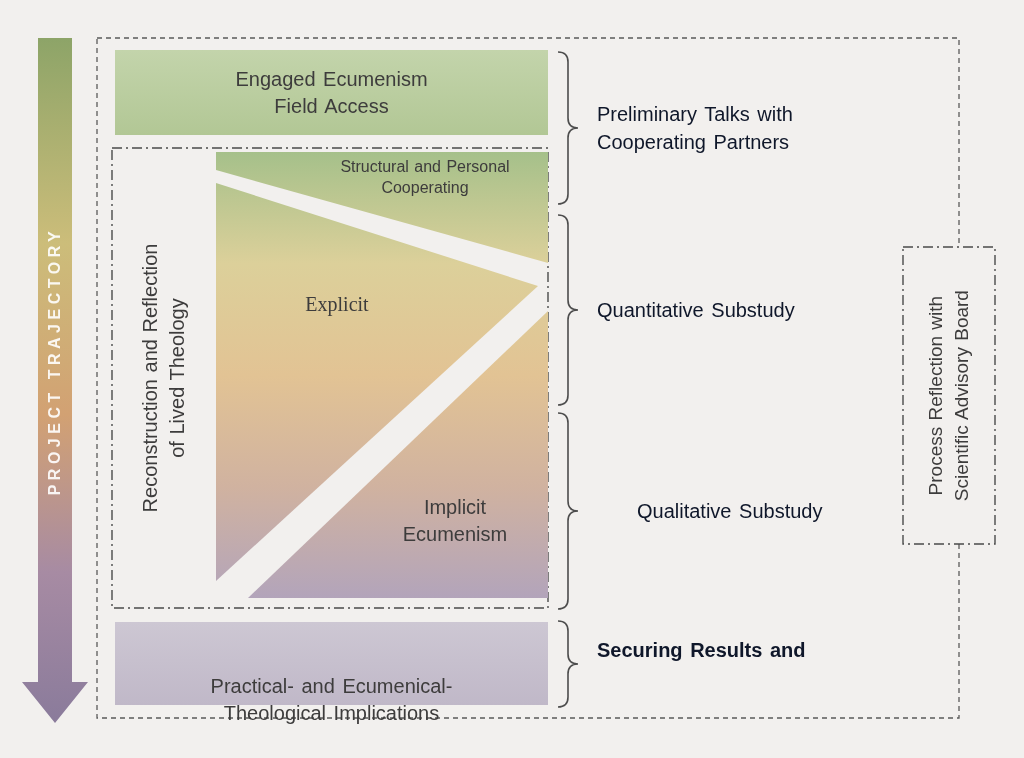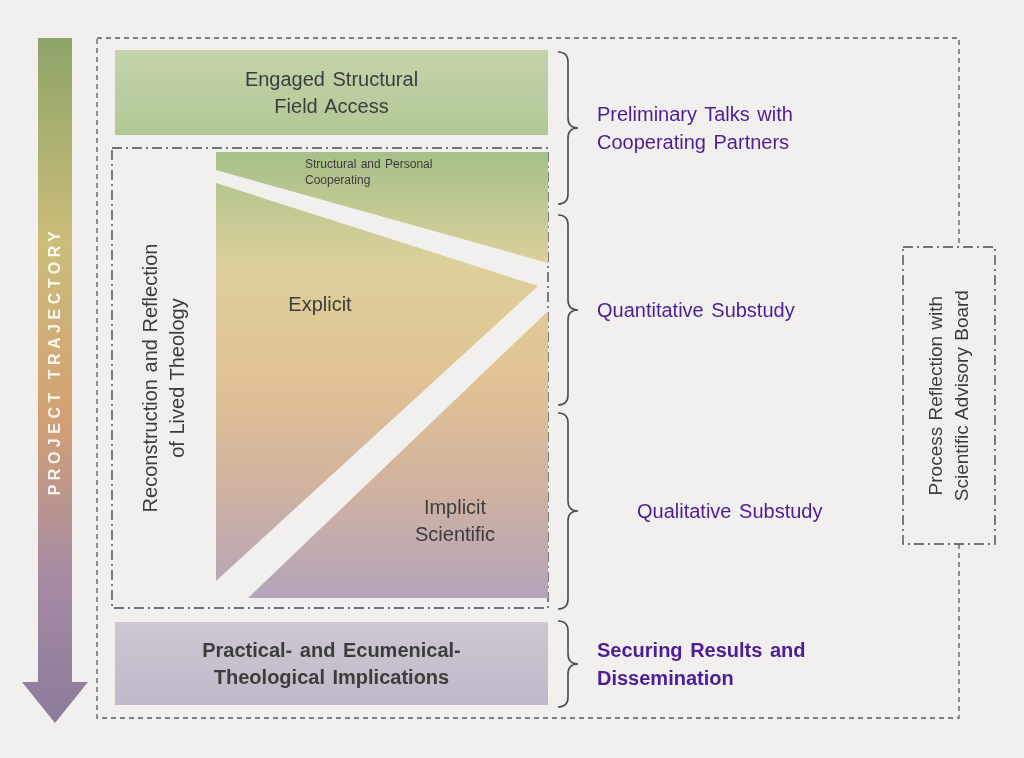--- a/index.html
+++ b/index.html
@@ -8,22 +8,22 @@
     font-family:"Liberation Sans",sans-serif;color:#3d3c3c;overflow:hidden;
   }
   .gfx{position:absolute;left:0;top:0;}
   .label{position:absolute;}
   .center-col{display:flex;flex-direction:column;align-items:center;justify-content:center;text-align:center;}
   .vwrap{position:absolute;display:flex;align-items:center;justify-content:center;}
   .vtext{transform:rotate(-90deg);white-space:nowrap;text-align:center;}
   .vtext div{white-space:nowrap;}
   .box-label{font-size:20px;line-height:1.35;word-spacing:2px;}
   .tri-label{font-size:20px;line-height:1.35;word-spacing:1px;text-align:center;}
-  .small-label{font-size:12px;line-height:1.3;word-spacing:1px;}
-  .annotation{position:absolute;left:597px;font-size:20px;line-height:1.42;word-spacing:2px;color:#4c1d95;}
+  .small-label{font-size:16px;line-height:1.3;word-spacing:1px;text-align:center;}
+  .annotation{position:absolute;left:597px;font-size:20px;line-height:1.42;word-spacing:2px;color:#0f172a;}
   .ann-line:empty{display:none;}
   .traj-text{font-size:16px;font-weight:700;letter-spacing:4.5px;color:rgba(255,255,255,0.9);}
   .side-text{font-size:20px;line-height:1.35;word-spacing:1px;}
   .adv-text{font-size:19px;line-height:1.35;word-spacing:1px;}
 </style>
 </head>
 <body>
 
 <div class="canvas">
 
@@ -73,65 +73,64 @@
     <path d="M558,215 q10,0 10,10 v75 q0,10 10,10 q-10,0 -10,10 v75 q0,10 -10,10" fill="none" stroke="#4d4d4d" stroke-width="1.6"></path>
     <path d="M558,413 q10,0 10,10 v78 q0,10 10,10 q-10,0 -10,10 v78 q0,10 -10,10" fill="none" stroke="#4d4d4d" stroke-width="1.6"></path>
     <path d="M558,621 q10,0 10,10 v23 q0,10 10,10 q-10,0 -10,10 v23 q0,10 -10,10" fill="none" stroke="#4d4d4d" stroke-width="1.6"></path>
   </svg>
 
   <div class="vwrap" style="left:21px;top:38px;width:68px;height:645px;">
     <div class="vtext traj-text">PROJECT TRAJECTORY</div>
   </div>
 
   <div class="label center-col box-label" style="left:115px;top:50px;width:433px;height:85px;">
-    <div>Engaged Structural</div>
+    <div>Engaged Ecumenism</div>
     <div>Field Access</div>
   </div>
 
   <div class="vwrap" style="left:114px;top:150px;width:100px;height:456px;">
     <div class="vtext side-text">
       <div>Reconstruction and Reflection</div>
       <div>of Lived Theology</div>
     </div>
   </div>
 
   <div class="label small-label" style="left:305px;top:157px;width:240px;">
     <div>Structural and Personal</div>
     <div>Cooperating</div>
   </div>
 
-  <div class="label tri-label" style="left:240px;top:291px;width:160px;">
+  <div class="label tri-label" style="left:257px;top:291px;width:160px;font-family:Liberation Serif, serif;">
     <div>Explicit</div>
   </div>
 
   <div class="label tri-label" style="left:375px;top:494px;width:160px;">
     <div>Implicit</div>
-    <div>Scientific</div>
+    <div>Ecumenism</div>
   </div>
 
-  <div class="label center-col box-label" style="left:115px;top:622px;width:433px;height:83px;font-weight:bold;">
+  <div class="label center-col box-label" style="left:115px;top:658px;width:433px;height:83px;">
     <div>Practical- and Ecumenical-</div>
     <div>Theological Implications</div>
   </div>
 
   <div class="annotation" style="top:100px;">
     <div class="ann-line">Preliminary Talks with</div>
     <div class="ann-line">Cooperating Partners</div>
   </div>
   <div class="annotation" style="top:296px;">
     <div class="ann-line">Quantitative Substudy</div>
 
   </div>
   <div class="annotation" style="top:497px;margin-left:40px;">
     <div class="ann-line">Qualitative Substudy</div>
 
   </div>
   <div class="annotation" style="top:636px;font-weight:bold;">
     <div class="ann-line">Securing Results and</div>
-    <div class="ann-line">Dissemination</div>
   </div>
 
   <div class="vwrap" style="left:903px;top:247px;width:92px;height:297px;">
     <div class="vtext adv-text">
       <div>Process Reflection with</div>
       <div>Scientific Advisory Board</div>
     </div>
   </div>
 
 </div>

